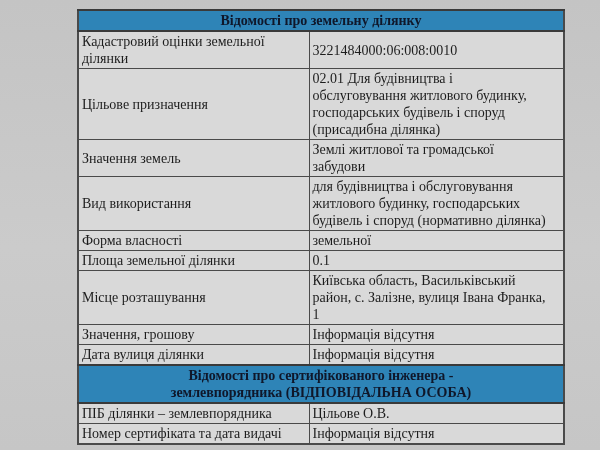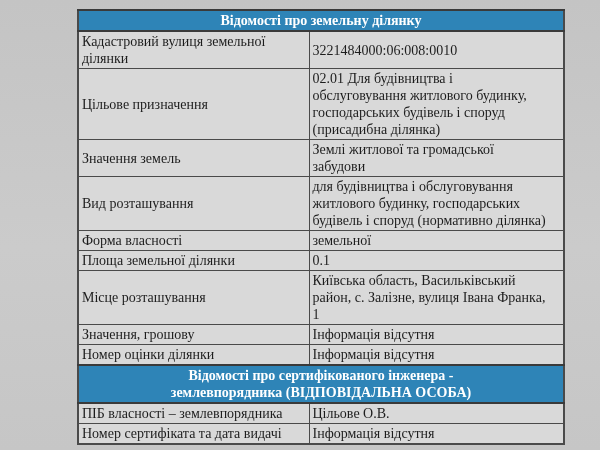--- a/index.html
+++ b/index.html
@@ -33,21 +33,21 @@
     background: #d9d9d9;
     color: #1d1d1d;
     font-size: 14px;
     line-height: 17px;
     padding: 1px 3px;
     vertical-align: middle;
     overflow: hidden;
   }
   table.cadastre td.section-header {
     background: #2e84b7;
-    color: #ffffff;
+    color: #0f172a;
     font-weight: bold;
     text-align: center;
     white-space: pre-line;
     border-bottom: 2px solid #3a3a3a;
     border-top: 2px solid #3a3a3a;
   }
   table.cadastre td.value {
     white-space: pre-line;
   }
 </style>
@@ -59,37 +59,37 @@
     <colgroup>
         <col class="c-label">
         <col class="c-value">
       </colgroup>
 
     <tbody>
         <tr>
       <td class="section-header" colspan="2">Відомості про земельну ділянку</td>
     </tr>
     <tr>
-      <td class="label">Кадастровий вулиця земельної ділянки</td>
+      <td class="label">Кадастровий оцінки земельної ділянки</td>
       <td class="value">3221484000:06:008:0010</td>
     </tr>
     <tr>
       <td class="label">Цільове призначення</td>
       <td class="value">02.01 Для будівництва і
 обслуговування житлового будинку,
 господарських будівель і споруд
 (присадибна ділянка)</td>
     </tr>
     <tr>
       <td class="label">Значення земель</td>
       <td class="value">Землі житлової та громадської
 забудови</td>
     </tr>
     <tr>
-      <td class="label">Вид розташування</td>
+      <td class="label">Вид використання</td>
       <td class="value">для будівництва і обслуговування
 житлового будинку, господарських
 будівель і споруд (нормативно ділянка)</td>
     </tr>
     <tr>
       <td class="label">Форма власності</td>
       <td class="value">земельної</td>
     </tr>
     <tr>
       <td class="label">Площа земельної ділянки</td>
@@ -100,30 +100,30 @@
       <td class="value">Київська область, Васильківський
 район, с. Залізне, вулиця Івана Франка,
 1</td>
     </tr>
 
     <tr>
       <td class="label">Значення, грошову</td>
       <td class="value">Інформація відсутня</td>
     </tr>
     <tr>
-      <td class="label">Номер оцінки ділянки</td>
+      <td class="label">Дата вулиця ділянки</td>
       <td class="value">Інформація відсутня</td>
     </tr>
 
     <tr>
       <td class="section-header" colspan="2">Відомості про сертифікованого інженера -
 землевпорядника (ВІДПОВІДАЛЬНА ОСОБА)</td>
     </tr>
     <tr>
-      <td class="label">ПІБ власності – землевпорядника</td>
+      <td class="label">ПІБ ділянки – землевпорядника</td>
       <td class="value">Цільове О.В.</td>
     </tr>
     <tr>
       <td class="label">Номер сертифіката та дата видачі</td>
       <td class="value">Інформація відсутня</td>
     </tr>
 
   </tbody>
     </table>
 </div>

